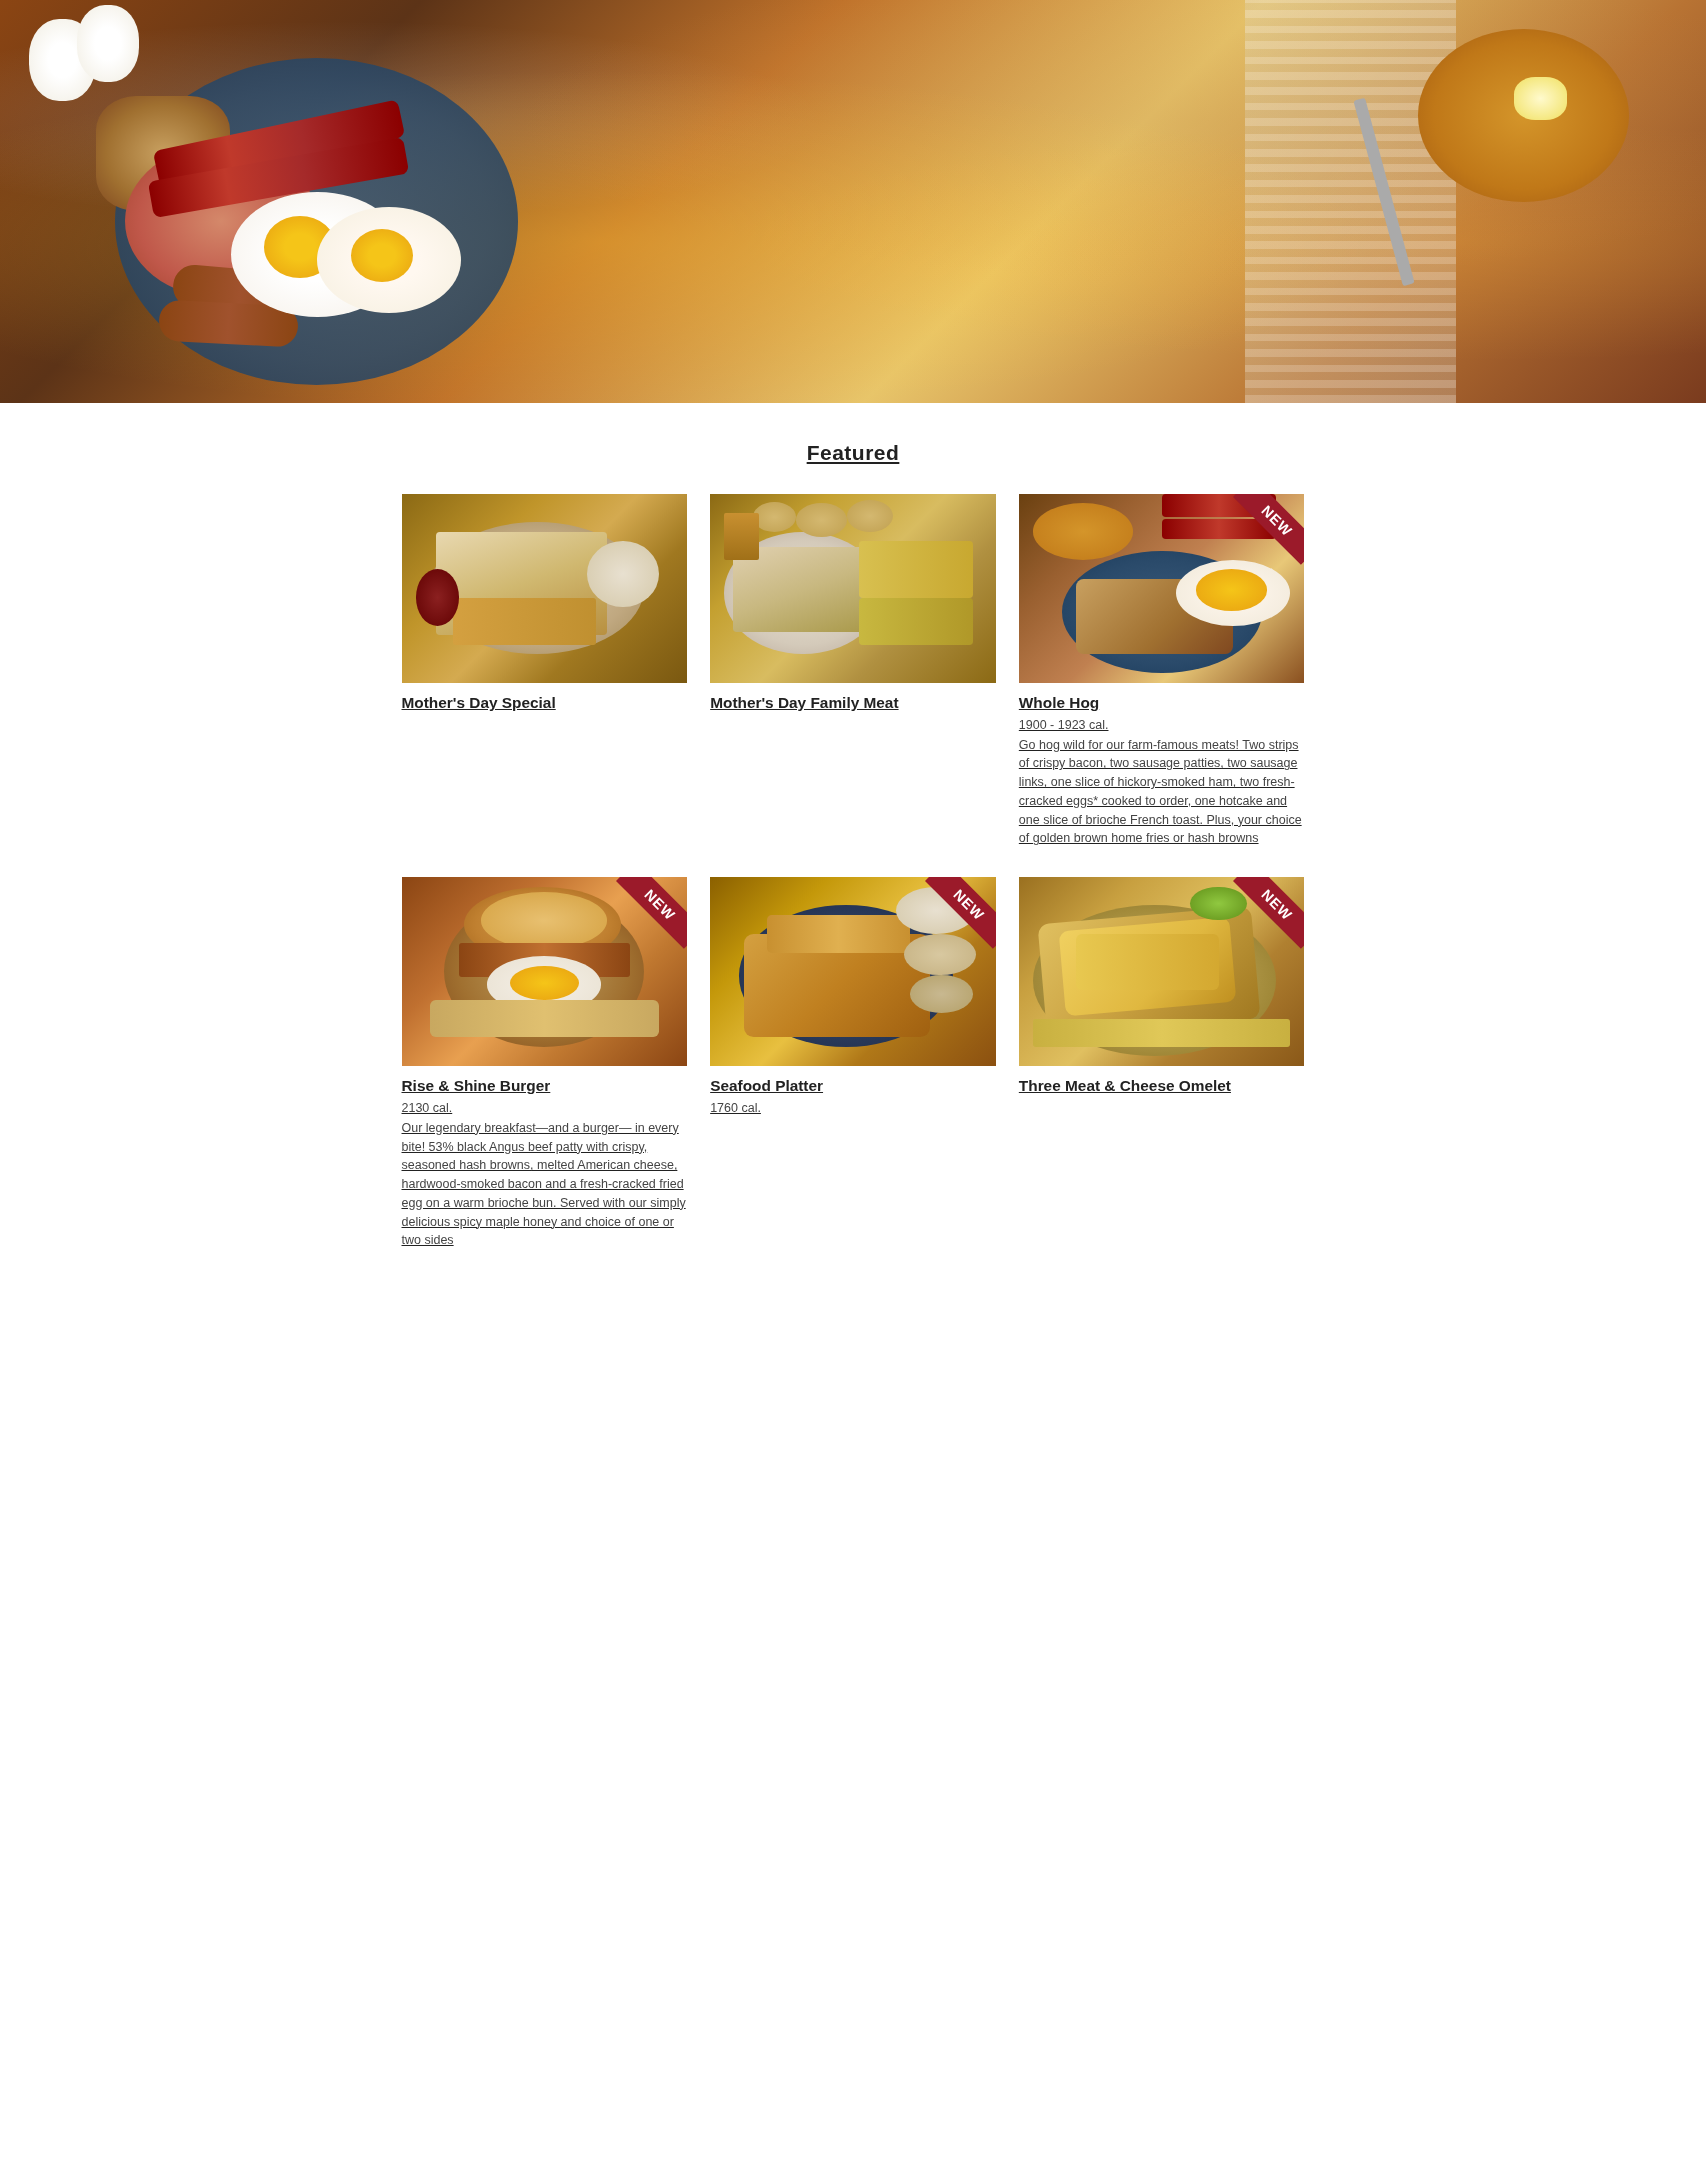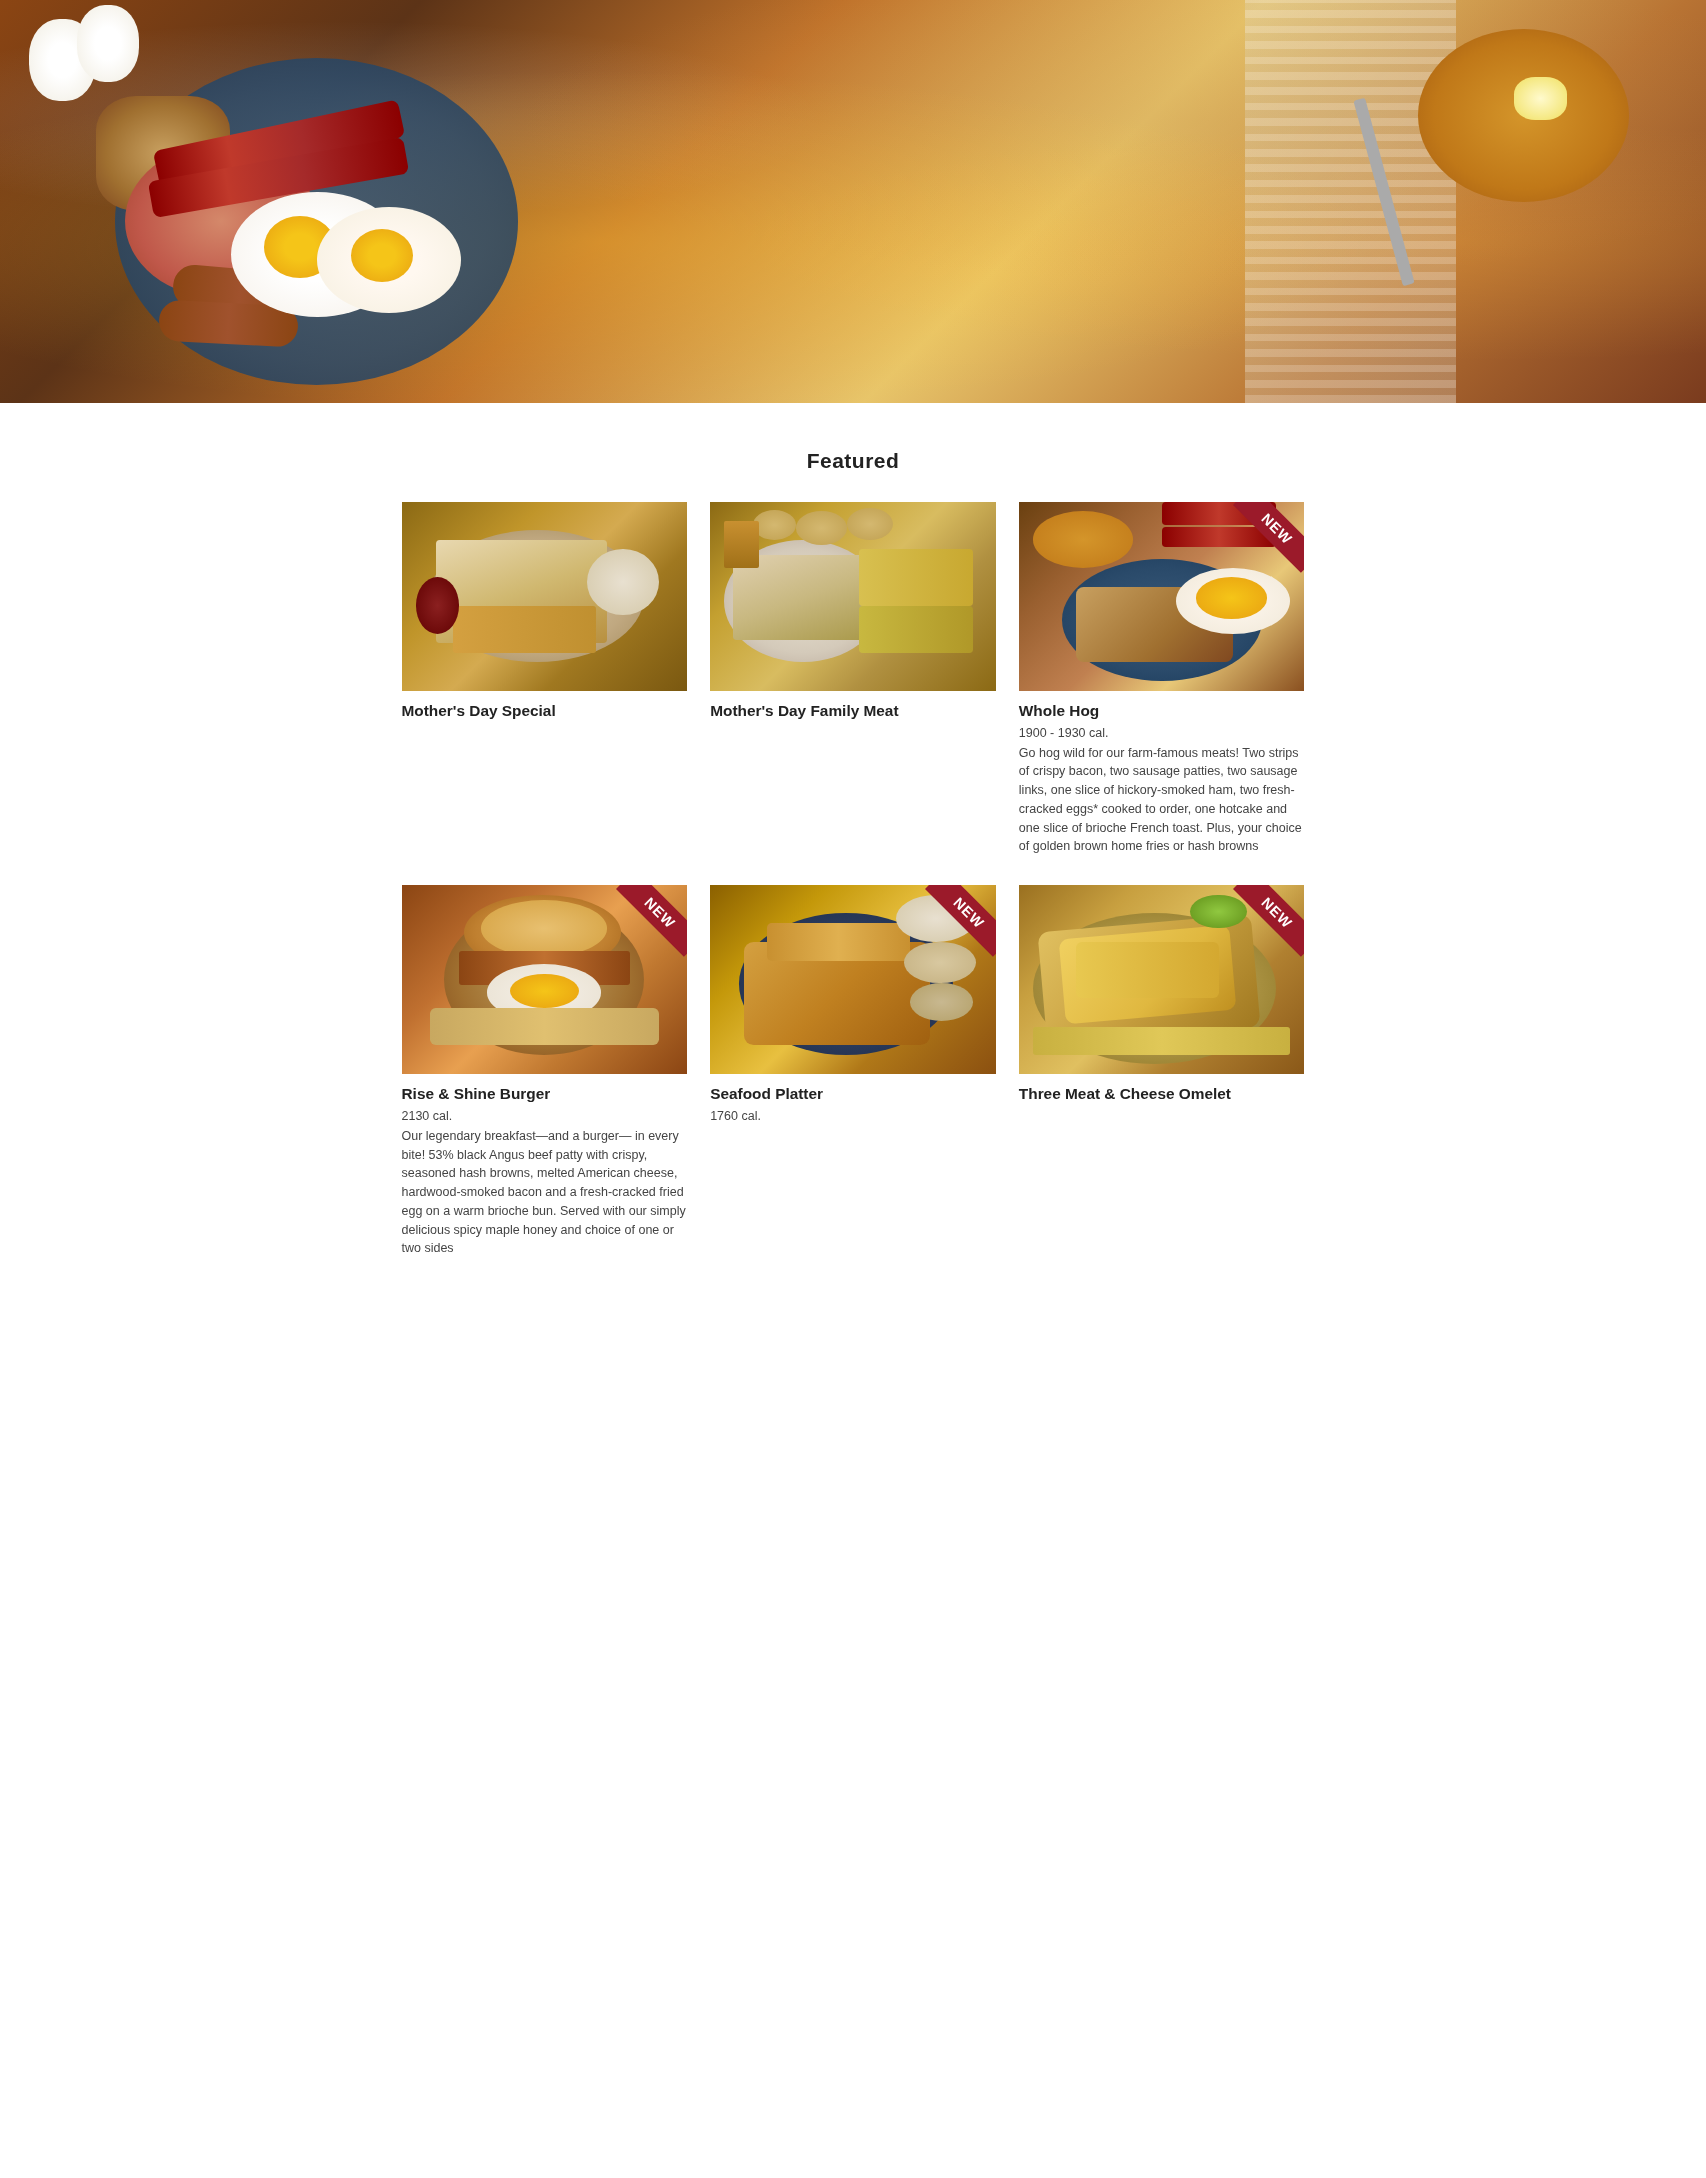--- a/index.html
+++ b/index.html
@@ -185,22 +185,23 @@
         rgba(240,235,225,0.6) 0px,
         rgba(240,235,225,0.6) 7.7px,
         rgba(220,215,200,0.4) 7.7px,
         rgba(220,215,200,0.4) 15.4px
       );
       opacity: 0.7;
     }
 
     .featured-section {
       max-width: 941px;
-      margin: 8px auto;
+      margin: 0 auto;
       padding: 38px 19px 58px;
+      text-decoration: underline;
     }
 
     .featured-title {
       text-align: center;
       font-size: 21px;
       font-weight: bold;
       margin-bottom: 29px;
       letter-spacing: 0.5px;
     }
 
@@ -377,21 +378,21 @@
           <div class="plate-circle" style="left:62%;top:40%;width:25%;height:22%;background:radial-gradient(#f5c518,#e8a010);"></div>
           <div class="plate-circle" style="left:5%;top:5%;width:35%;height:30%;background:radial-gradient(ellipse,#d4952a 0%,#c07818 100%);"></div>
           <div class="food-item" style="left:50%;top:0%;width:40%;height:12%;background:linear-gradient(90deg,#8B0000 0%,#c0392b 50%,#8B0000 100%);border-radius:3.8px;"></div>
           <div class="food-item" style="left:50%;top:13%;width:40%;height:11%;background:linear-gradient(90deg,#8B0000 0%,#c0392b 50%,#8B0000 100%);border-radius:3.8px;"></div>
         </div>
         <div class="new-badge">
           <div class="new-badge-inner">NEW</div>
         </div>
       </div>
       <h3 class="card-title">Whole Hog</h3>
-      <p class="card-calories">1900 - 1930 cal.</p>
+      <p class="card-calories">1900 - 1923 cal.</p>
       <p class="card-desc">Go hog wild for our farm-famous meats! Two strips of crispy bacon, two sausage patties, two sausage links, one slice of hickory-smoked ham, two fresh-cracked eggs* cooked to order, one hotcake and one slice of brioche French toast. Plus, your choice of golden brown home fries or hash browns</p>
     </div>
 
     <div class="card">
       <div class="card-image-wrapper">
         <div class="card-image card-img-rise-shine food-deco">
           <div class="plate-circle" style="left:15%;top:10%;width:70%;height:80%;background:radial-gradient(ellipse,#c0a060 0%,#a07030 60%,#804818 100%);"></div>
           <div class="plate-circle" style="left:22%;top:5%;width:55%;height:40%;background:radial-gradient(ellipse,#d4a050 0%,#c08030 60%,#a06018 100%);"></div>
           <div class="plate-circle" style="left:28%;top:8%;width:44%;height:30%;background:radial-gradient(ellipse,#e8c070 0%,#d4a040 100%);"></div>
           <div class="food-item" style="left:20%;top:35%;width:60%;height:18%;background:linear-gradient(90deg,#8B4513 0%,#c07030 50%,#8B4513 100%);border-radius:2.9px;"></div>

